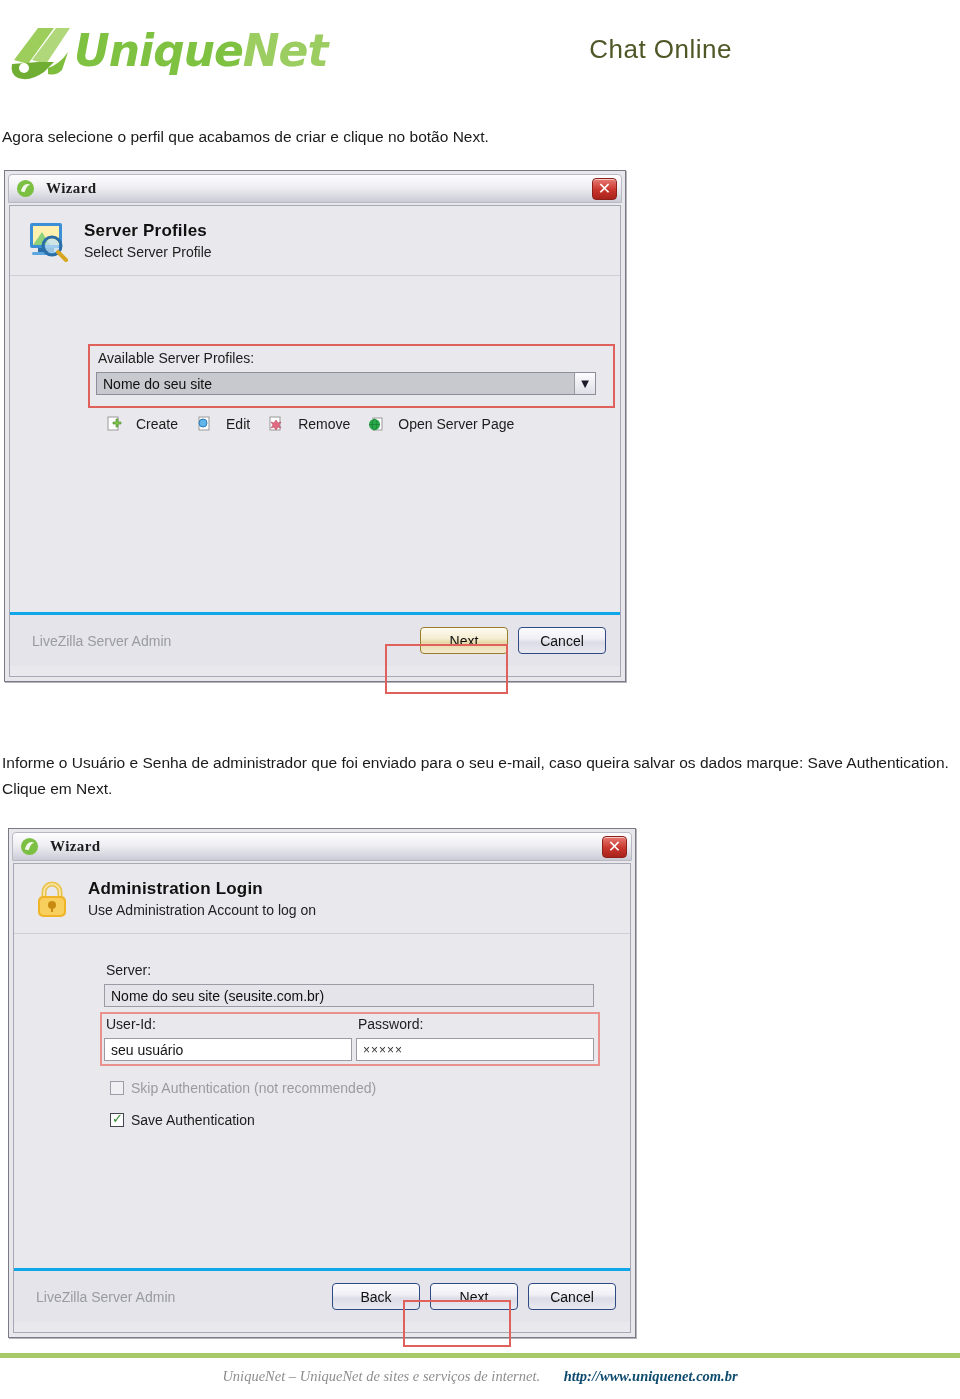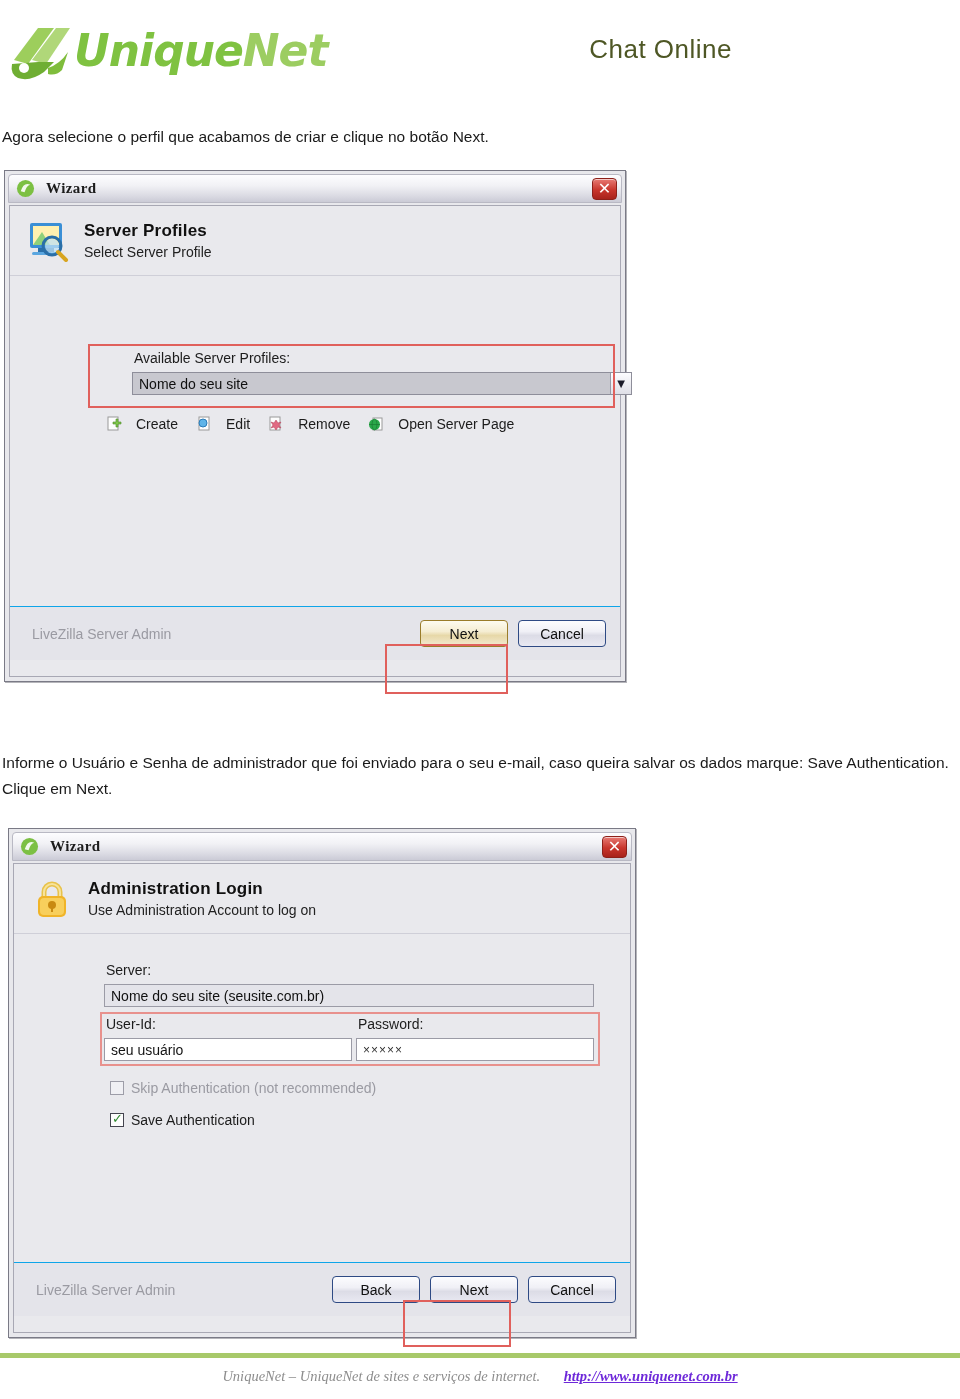--- a/index.html
+++ b/index.html
@@ -66,22 +66,22 @@
     display:flex; align-items:center;
   }
   .hdr-icon { width:44px; height:42px; margin-left:16px; flex:0 0 auto; }
   .hdr-txt { margin-left:14px; }
   .hdr-title { font-size:17px; font-weight:bold; color:#101010;
                font-family:"Liberation Sans", sans-serif; letter-spacing:0.2px; }
   .hdr-sub { font-size:14px; color:#222; margin-top:3px;
              font-family:"Liberation Sans", sans-serif; }
 
   .dlg-footer {
-    position:absolute; left:0; right:0; bottom:16px; height:54px;
-    background:#e4e4ea; border-top:1px solid #0ea5e9;
+    position:absolute; left:0; right:0; bottom:10px; height:54px;
+    background:#e4e4ea; border-top:3px solid #0ea5e9;
     display:flex; align-items:center;
   }
   .footer-label { margin-left:22px; font-size:14px; color:#9a9aa2;
                   font-family:"Liberation Sans", sans-serif; }
   .footer-btns { position:absolute; right:14px; top:0; bottom:0;
                  display:flex; align-items:center; gap:10px; }
 
   .xp-btn {
     min-width:88px; height:27px; padding:0 12px;
     border:1px solid #2e4a84; border-radius:4px;
@@ -142,21 +142,21 @@
   }
   .chk-lbl { font-size:14px; color:#1c1c1c; font-family:"Liberation Sans", sans-serif; }
   .chk-lbl.dim { color:#9a9aa2; }
 
   
   .foot-rule { position:absolute; left:0; top:1353px; width:960px; height:5px;
                background:#a8c96a; }
   .foot-text { position:absolute; top:1368px; left:0; width:960px; text-align:center;
                font-size:14.5px; font-style:italic; color:#8d8d8d;
                font-family:"Liberation Serif", serif; white-space:nowrap; }
-  .foot-link { color:#6d28d9; text-decoration:underline; font-style:italic;
+  .foot-link { color:#0c4a6e; font-style:italic;
                font-family:"Liberation Serif", serif; font-weight:bold;margin-left:20px; }
 </style>
 </head>
 <body>
 
 <div class="header">
   <div class="logo-wrap">
     <svg class="logo-mark" viewBox="0 0 70 58">
       <path d="M6 36 L30 4 L46 4 L20 40 Z" fill="#8cc63f" opacity="0.85"></path>
       <path d="M24 36 L48 4 L62 4 L38 40 Z" fill="#a7d36a" opacity="0.9"></path>
@@ -194,21 +194,21 @@
         <circle cx="26" cy="26" r="9" fill="none" stroke="#2a6fa8" stroke-width="3"></circle>
         <circle cx="26" cy="26" r="7" fill="#bfe0f5" opacity="0.75"></circle>
         <path d="M32 32 L40 40" stroke="#d8a520" stroke-width="4" stroke-linecap="round"></path>
       </svg>
       <div class="hdr-txt">
         <div class="hdr-title">Server Profiles</div>
         <div class="hdr-sub">Select Server Profile</div>
       </div>
     </div>
 
-    <div class="group-area" style="left:78px; top:142px; width:520px; height:58px;margin-left:36px;">
+    <div class="group-area" style="left:78px; top:142px; width:520px; height:58px;">
       <div class="field-label" style="position:absolute; left:10px; top:2px;">Available Server Profiles:</div>
       <div class="combo" style="left:8px; top:24px; width:500px;">
         <span>Nome do seu site</span>
         <div class="combo-arrow">▼</div>
       </div>
     </div>
     <div class="hl-box" style="left:78px; top:138px; width:527px; height:64px;"></div>
 
     <div class="toolbar" style="left:96px; top:210px;">
       <div class="tb-item">

